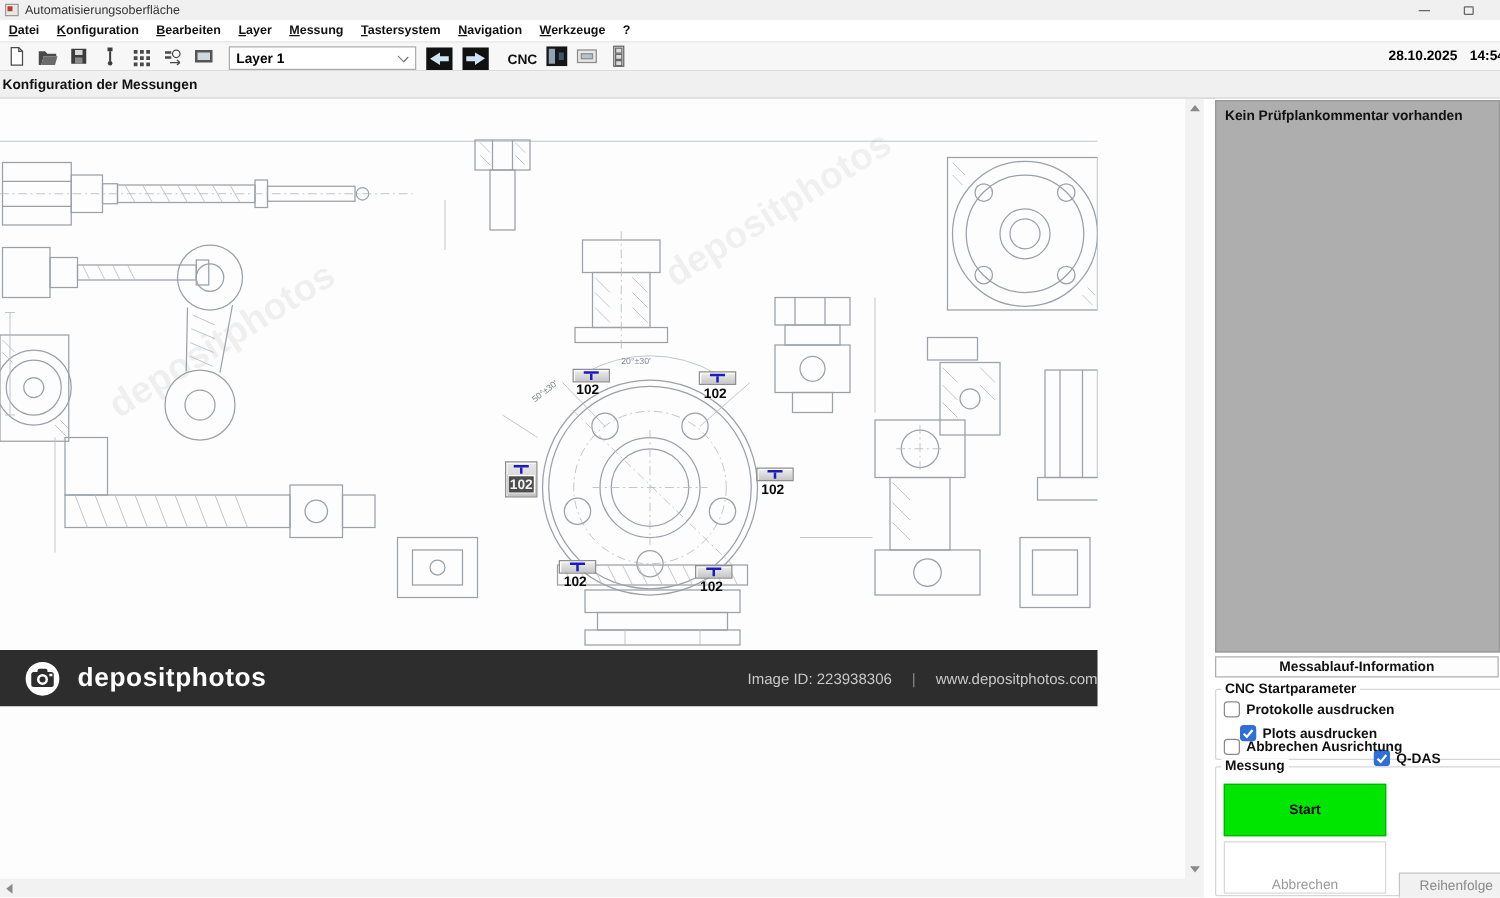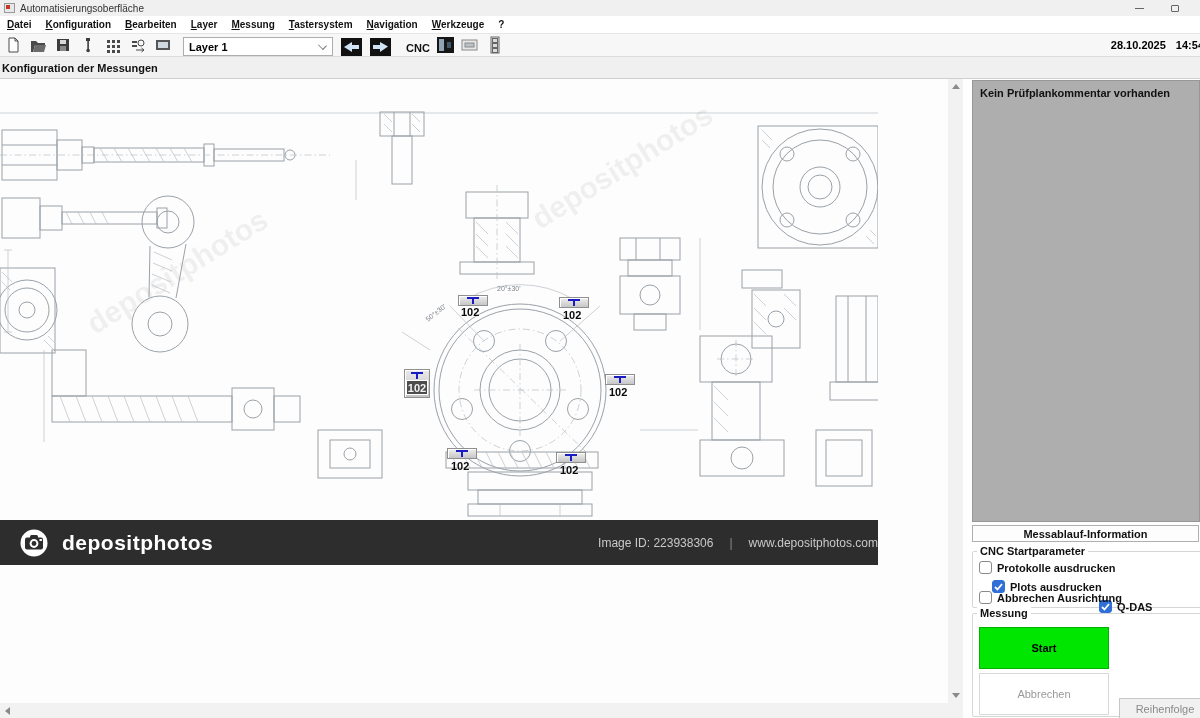--- a/index.html
+++ b/index.html
@@ -99,21 +99,21 @@
         margin-right:5px; display:flex; align-items:center; justify-content:center; flex:0 0 13px; }
   .cb .tick { display:none; }
   .cb.on { background:var(--accent-blue,#2f6fd6); border-color:var(--accent-blue,#2f6fd6); }
   .cb.on .tick { display:block; }
   .start-btn { position:absolute; left:6px; top:13px; width:130px; height:42px;
                background:var(--start-green,#00e600); border:1px solid #00b400;
                font-size:11px; font-weight:700; color:#000;
                display:flex; align-items:center; justify-content:center; }
   .cancel-btn { position:absolute; left:6px; top:59px; width:130px; height:42px; background:#fff;
                 border:1px solid #d9d9d9; font-size:11px; color:#9a9a9a;
-                display:flex; align-items:center; justify-content:center; }
+                display:flex; align-items:flex-end; justify-content:center; }
   .order-btn { position:absolute; left:146px; top:84px; width:92px; height:21px; background:#f1f1f1;
                border:1px solid #c6c6c6; font-size:11px; color:#8a8a8a;
                display:flex; align-items:center; justify-content:center; }
 
   
   .dw { stroke:#9aa1a8; fill:none; stroke-width:1; }
   .dwl { stroke:#b8bec4; fill:none; stroke-width:.7; }
   .dash { stroke-dasharray:7 3 1.5 3; }
   .wm { fill:#000; opacity:.05; font-size:30px; font-weight:700; }
   .ann { fill:#7e858c; font-size:7px; }

